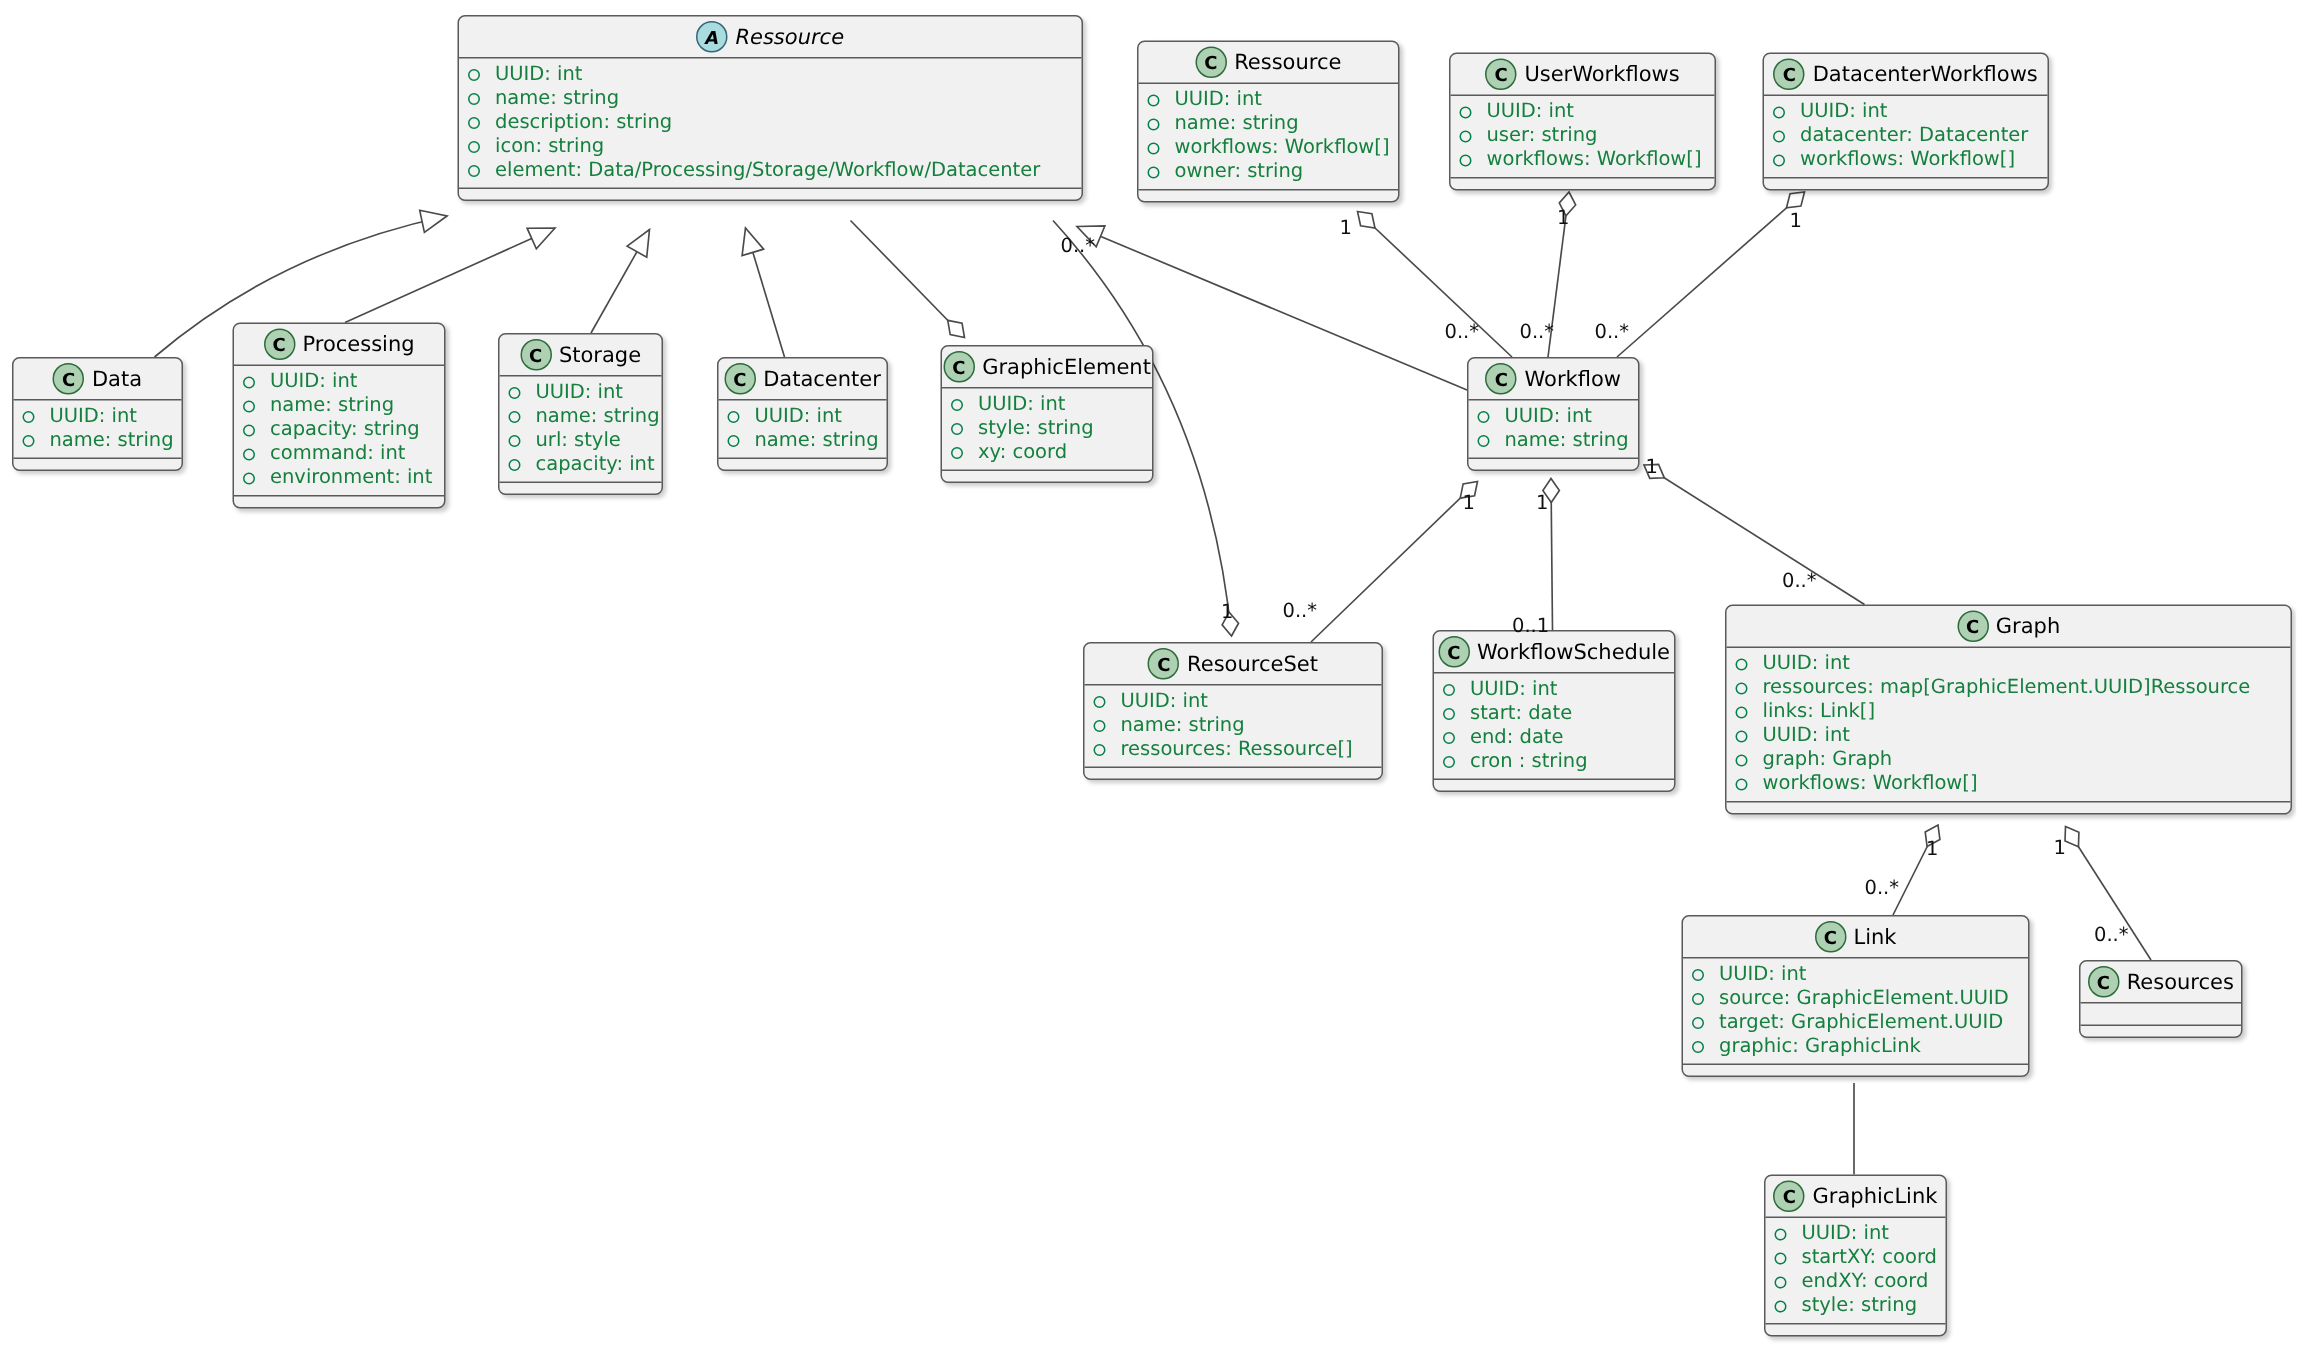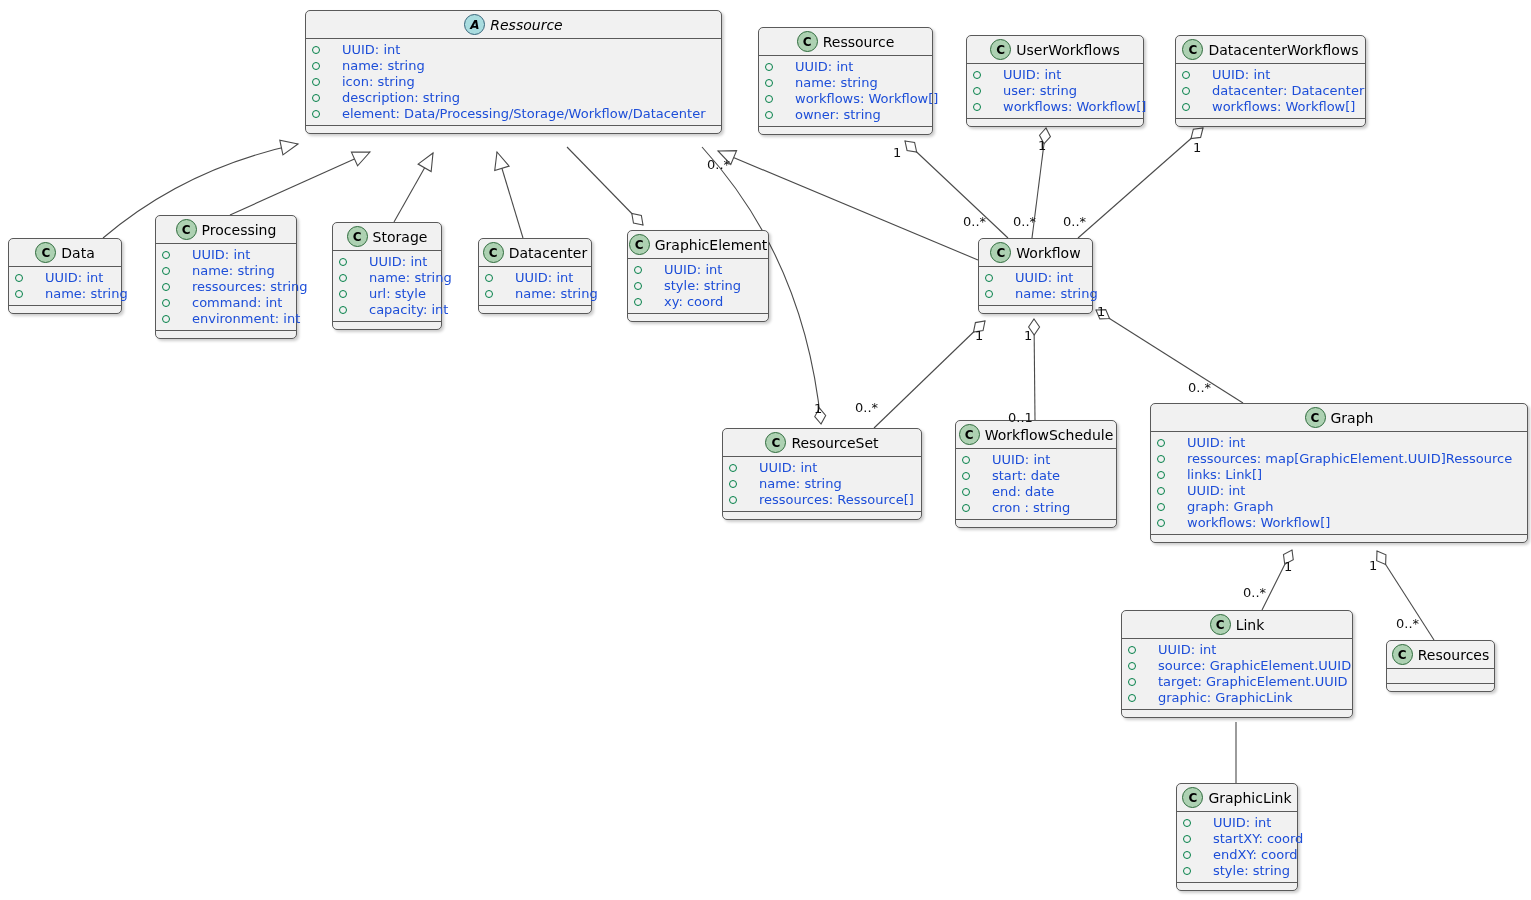--- a/index.html
+++ b/index.html
@@ -9,22 +9,22 @@
   .uml-class{position:absolute;background:#F1F1F1;border:1px solid #5A5A5A;border-radius:5px;
              box-shadow:2px 2px 3px rgba(0,0,0,0.2);}
   .uml-title{display:flex;align-items:center;justify-content:center;gap:5px;height:27px;
              border-bottom:1px solid #5A5A5A;font-size:14px;color:#000;white-space:nowrap;}
   .abstract .cname{font-style:italic;text-align:right;}
   .spot{width:19px;height:19px;border-radius:50%;display:flex;align-items:center;justify-content:center;
         font-size:12px;font-weight:bold;flex:none;color:#000;}
   .spot-c{background:#ADD1B2;border:1px solid #2E6B3C;}
   .spot-a{background:#A9DCDF;border:1px solid #36657A;font-style:italic;}
   .uml-attrs{padding:3px 6px;min-height:8px;}
-  .attr{display:flex;align-items:center;gap:22px;font-size:13px;line-height:16px;
-        white-space:nowrap;color:#1d4ed8;}
+  .attr{display:flex;align-items:center;gap:10px;font-size:13px;line-height:16px;
+        white-space:nowrap;color:#15803d;}
   .field-icon{width:6px;height:6px;border:1px solid #038048;border-radius:50%;flex:none;}
   .uml-methods{height:7px;border-top:1px solid #5A5A5A;}
   .mult{position:absolute;font-size:13px;color:#101010;white-space:nowrap;}
 </style>
 </head>
 <body>
 
 <div id="canvas">
   <svg id="edges" width="1531" height="900" viewBox="0 0 1531 900">
       <path d="M103,238 Q185,168 298,144" fill="none" stroke="#4A4A4A" stroke-width="1.1"></path>
@@ -69,28 +69,28 @@
           <div class="attr">
             <span class="field-icon"></span>
             <span>UUID: int</span>
           </div>
           <div class="attr">
             <span class="field-icon"></span>
             <span>name: string</span>
           </div>
           <div class="attr">
             <span class="field-icon"></span>
+            <span>description: string</span>
+          </div>
+          <div class="attr">
+            <span class="field-icon"></span>
             <span>icon: string</span>
           </div>
           <div class="attr">
             <span class="field-icon"></span>
-            <span>description: string</span>
-          </div>
-          <div class="attr">
-            <span class="field-icon"></span>
             <span>element: Data/Processing/Storage/Workflow/Datacenter</span>
           </div>
         </div>
         <div class="uml-methods"></div>
       </div>
       <div class="uml-class" style="left: 758px; top: 27px; width: 173px;">
         <div class="uml-title">
           <span class="spot spot-c">C</span>
           <span class="cname">Ressource</span>
         </div>
@@ -182,21 +182,21 @@
           <div class="attr">
             <span class="field-icon"></span>
             <span>UUID: int</span>
           </div>
           <div class="attr">
             <span class="field-icon"></span>
             <span>name: string</span>
           </div>
           <div class="attr">
             <span class="field-icon"></span>
-            <span>ressources: string</span>
+            <span>capacity: string</span>
           </div>
           <div class="attr">
             <span class="field-icon"></span>
             <span>command: int</span>
           </div>
           <div class="attr">
             <span class="field-icon"></span>
             <span>environment: int</span>
           </div>
         </div>

